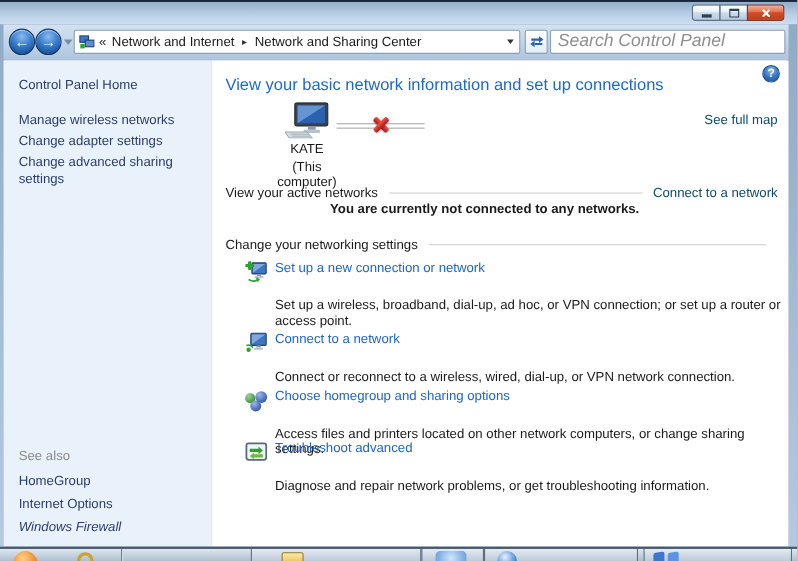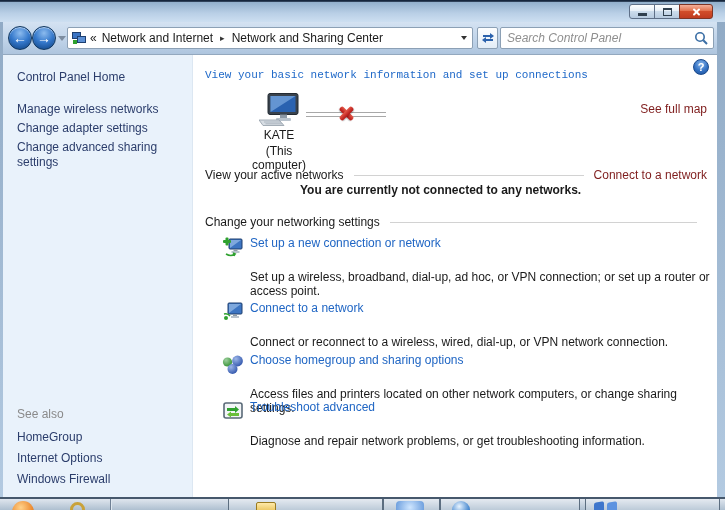--- a/index.html
+++ b/index.html
@@ -44,39 +44,39 @@
   .addr .favicon { margin:0 4px 0 4px; display:flex; }
   .crumb-chev { color:#222; margin-right:5px; font-size:12px; }
   .crumb-sep { margin:0 7px; font-size:9px; color:#333; }
   .addr-spacer { flex:1; }
   .addr-drop { width:16px; height:20px; display:flex; align-items:center; justify-content:center; cursor:pointer; }
   .tri-down { width:0; height:0; border-left:3.5px solid transparent; border-right:3.5px solid transparent; border-top:4px solid #333; }
   .refresh-btn { position:absolute; left:474px; top:5px; width:21px; height:22px; border:1px solid #8ca0b5; border-radius:2px;
           background:linear-gradient(180deg,#fdfeff,#e3edf7); display:flex; align-items:center; justify-content:center; cursor:pointer; }
   .searchbox { position:absolute; left:497px; top:5px; width:214px; height:22px; background:#fff;
           border:1px solid #8ca0b5; border-radius:2px; display:flex; align-items:center; }
-  .searchbox input { flex:1; border:none; outline:none; font-size:12px; padding:0 4px 0 6px;
+  .searchbox input { flex:1; border:none; outline:none; font-size:16px; padding:0 4px 0 6px;
           font-family:"Liberation Sans",sans-serif; color:#0f766e; background:transparent; }
   .searchbox input::placeholder { color:#8f8f8f; font-style:italic; }
   .search-ic { margin-right:5px; display:flex; }
 
   
   .client-body { position:absolute; top:33px; left:0; right:0; bottom:0;border-radius:16px; }
   .sidebar { position:absolute; top:0; left:0; bottom:0; width:190px; background:#e9f2fb; border-right:1px solid #dce7f2;
              font-size:12px; }
   .side-link { position:absolute; left:14px; color:#2b3d6b; cursor:pointer; white-space:nowrap; }
   .side-link.wrap { white-space:normal; width:156px; line-height:15px; }
   .side-head { position:absolute; left:14px; color:#8a8a8a; }
 
   .main { position:absolute; top:0; left:190px; right:0; bottom:0; background:#fff; font-size:12px; color:#1a1a1a; }
   .help-btn { position:absolute; top:4px; right:8px; width:16px; height:16px; border-radius:50%;
               background:radial-gradient(circle at 50% 30%,#8ab7ea 0%,#3472c4 55%,#1c4f96 100%);
               border:1px solid #1b4a8c; color:#fff; font-weight:bold; font-size:11px; text-align:center; line-height:14px; cursor:pointer; }
-  .page-title { position:absolute; left:12px; top:14px; font-size:11px; color:#1e68c8;font-family:Liberation Mono, monospace; }
-  .link { color:#7f1d1d; cursor:pointer; }
+  .page-title { position:absolute; left:12px; top:14px; font-size:15px; color:#1e68c8; }
+  .link { color:#0c4a6e; cursor:pointer; }
 
   
   .node { position:absolute; text-align:center; }
   .node-computer { left:58px; top:38px; width:56px; }
   .node-globe { left:196px; top:45px; width:62px; }
   .node-label { font-size:12px; color:#1a1a1a; line-height:14px; margin-top:2px; }
   .conn-line { position:absolute; left:113px; top:57px; width:80px; height:5px;
                border-top:1px solid #a8a8a8; border-bottom:1px solid #a8a8a8; }
   .xmark { position:absolute; left:143px; top:48px; width:20px; height:20px; }
   .xmark div { position:absolute; left:2px; top:8px; width:17px; height:5px; border-radius:2px;
@@ -174,21 +174,21 @@
     <div class="client-body">
 
       <div class="sidebar">
         <div class="side-link" style="top:15px;">Control Panel Home</div>
         <div class="side-link" style="top:47px;">Manage wireless networks</div>
         <div class="side-link" style="top:66px;">Change adapter settings</div>
         <div class="side-link wrap" style="top:85px;">Change advanced sharing settings</div>
         <div class="side-head" style="top:352px;">See also</div>
         <div class="side-link" style="top:375px;">HomeGroup</div>
         <div class="side-link" style="top:396px;">Internet Options</div>
-        <div class="side-link" style="top:417px;">Windows Firewall</div>
+        <div class="side-link" style="top:417px;font-style:italic;">Windows Firewall</div>
       </div>
 
       <div class="main">
         <div class="help-btn"><span>?</span></div>
         <div class="page-title">View your basic network information and set up connections</div>
 
         <div class="node node-computer">
           <svg width="40" height="33" viewBox="0 0 40 33" style="margin:0 auto;">
             <rect x="9" y="0.5" width="30" height="21" rx="2" fill="#39424d" stroke="#232a32"></rect>
             <rect x="11.5" y="3" width="25" height="16" fill="#2a62b0"></rect>

